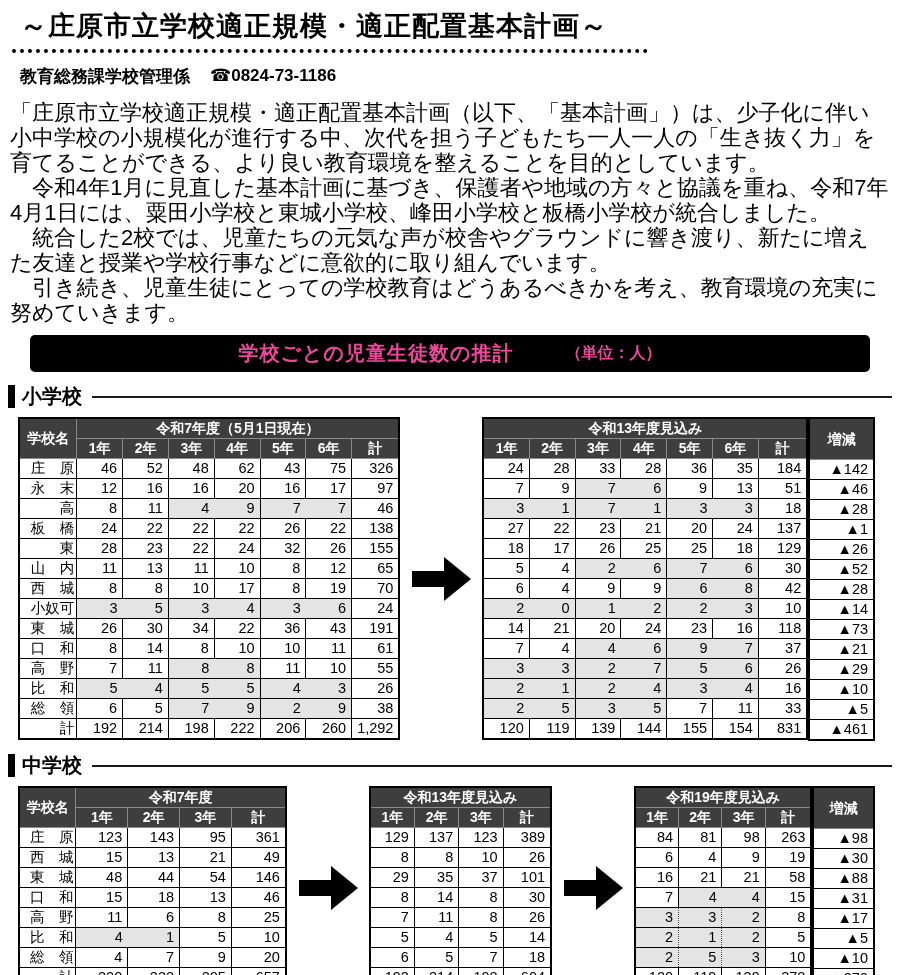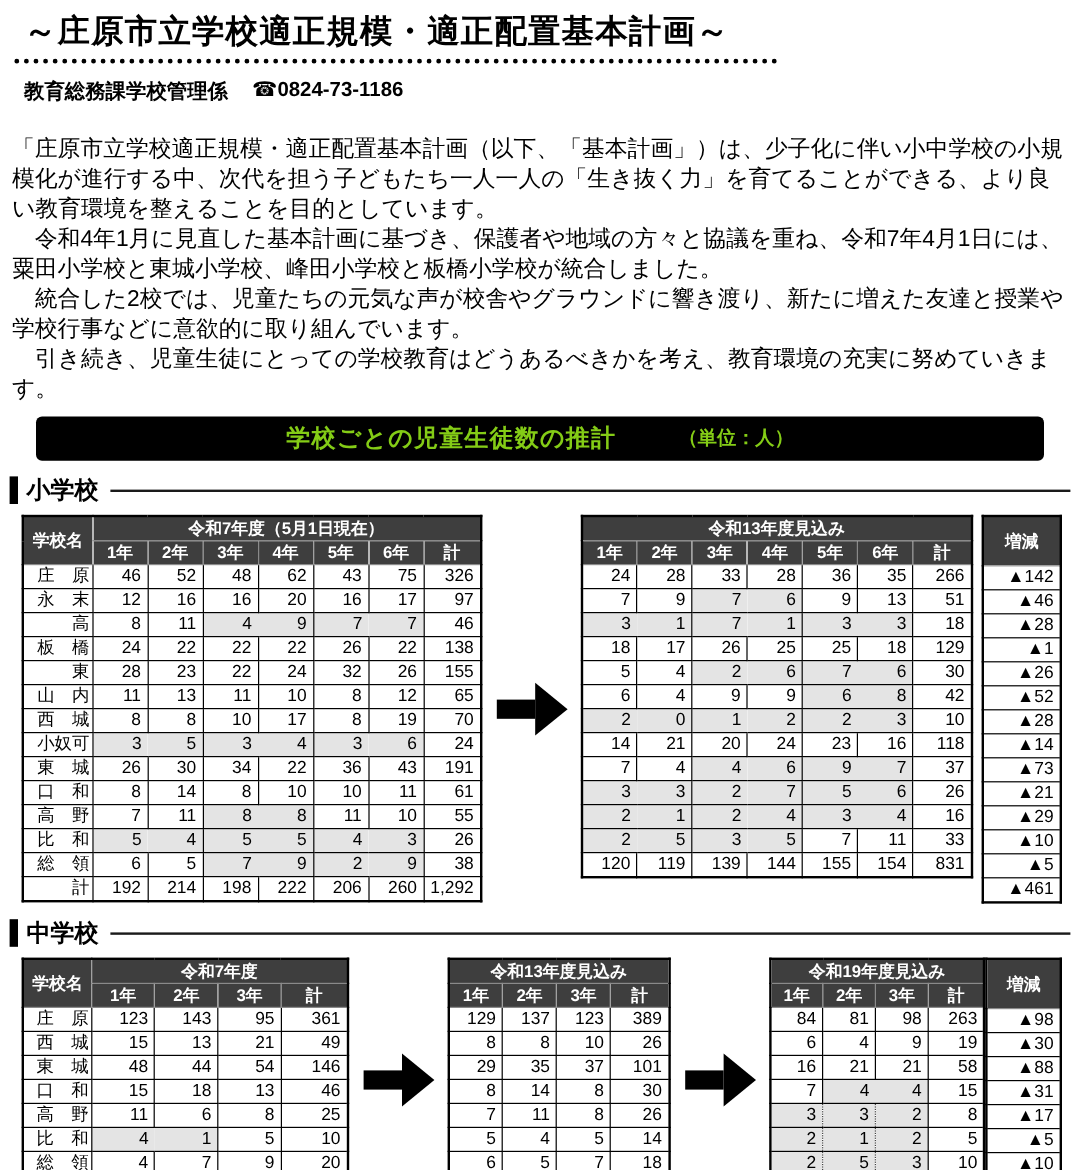--- a/index.html
+++ b/index.html
@@ -5,31 +5,31 @@
   html,body{background:#fff;}
   body{
     width:900px;height:975px;margin:0;padding:6px 8px;box-sizing:border-box;
     color:#000;font-family:"Liberation Sans","DejaVu Sans",sans-serif;
     overflow:hidden;
   }
   .title{font-size:27px;font-weight:bold;margin:2px 0 0 12px;letter-spacing:1px;}
   .dots{width:636px;height:2px;border-bottom:4px dotted #000;margin:3px 0 0 4px;}
   .contact{margin:12px 0 0 12px;font-size:17px;font-weight:bold;display:flex;align-items:flex-start;}
   .contact .phone-wrap{margin-left:20px;display:flex;align-items:center;}
-  .intro{margin:24px 2px 0 2px;font-size:19px;line-height:25px;}
+  .intro{margin:12px 2px 0 2px;font-size:22px;line-height:25px;}
   .intro p{margin:0;}
-  .banner{margin:10px 22px 0 22px;background:#000;color:#84cc16;border-radius:5px;height:37px;
+  .banner{margin:10px 22px 0 22px;background:#000;color:#ec4899;border-radius:5px;height:37px;
     display:flex;align-items:center;justify-content:center;gap:47px;}
   .banner .t{font-size:20px;font-weight:bold;letter-spacing:1px;}
   .banner .u{font-size:16px;font-weight:bold;margin-left:5px;}
   .sec{display:flex;align-items:center;margin:11px 0 7px 0;}
   .sec .bar{width:7px;height:23px;background:#000;flex:0 0 auto;}
   .sec .lbl{font-size:20px;font-weight:bold;margin-left:7px;white-space:nowrap;}
   .sec .rule{flex:1;height:2px;background:#1a1a1a;margin-left:10px;}
-  .row{display:flex;align-items:flex-start;margin-left:10px;margin-right:7px;}
+  .row{display:flex;align-items:flex-start;margin-left:10px;margin-right:17px;}
   .chg-mount{margin-left:auto;}
   .arrowbox{align-self:center;width:62px;height:44px;position:relative;margin:0 10px;flex:0 0 auto;}
   .arrowbox::before{content:"";position:absolute;left:2px;top:14px;width:32px;height:16px;background:#000;}
   .arrowbox::after{content:"";position:absolute;left:34px;top:0;width:0;height:0;
     border-top:22px solid transparent;border-bottom:22px solid transparent;border-left:27px solid #000;}
   table.data{border-collapse:collapse;border:2px solid #000;table-layout:fixed;}
   .data th{background:#3e3e3e;color:#fff;font-size:14px;font-weight:bold;
     border:1px solid #8a8a8a;padding:0 1px;height:19px;line-height:19px;text-align:center;white-space:nowrap;overflow:hidden;}
   .data th.chg-h{height:40px;}
   .data td{border-right:1px solid #000;border-bottom:1px solid #000;font-size:14.5px;
@@ -272,39 +272,48 @@
           </tr>
         </thead>
         <tbody>
           <tr>
             <td>24</td>
             <td>28</td>
             <td>33</td>
             <td>28</td>
             <td>36</td>
             <td>35</td>
-            <td>266</td>
+            <td>184</td>
           </tr>
           <tr>
             <td>7</td>
             <td>9</td>
             <td class="shade nor">7</td>
             <td class="shade">6</td>
             <td>9</td>
             <td>13</td>
             <td>51</td>
           </tr>
           <tr>
             <td class="shade nor">3</td>
             <td class="shade">1</td>
             <td class="shade nor">7</td>
             <td class="shade">1</td>
             <td class="shade nor">3</td>
             <td class="shade">3</td>
             <td>18</td>
+          </tr>
+          <tr>
+            <td>27</td>
+            <td>22</td>
+            <td>23</td>
+            <td>21</td>
+            <td>20</td>
+            <td>24</td>
+            <td>137</td>
           </tr>
           <tr>
             <td>18</td>
             <td>17</td>
             <td>26</td>
             <td>25</td>
             <td>25</td>
             <td>18</td>
             <td>129</td>
           </tr>

